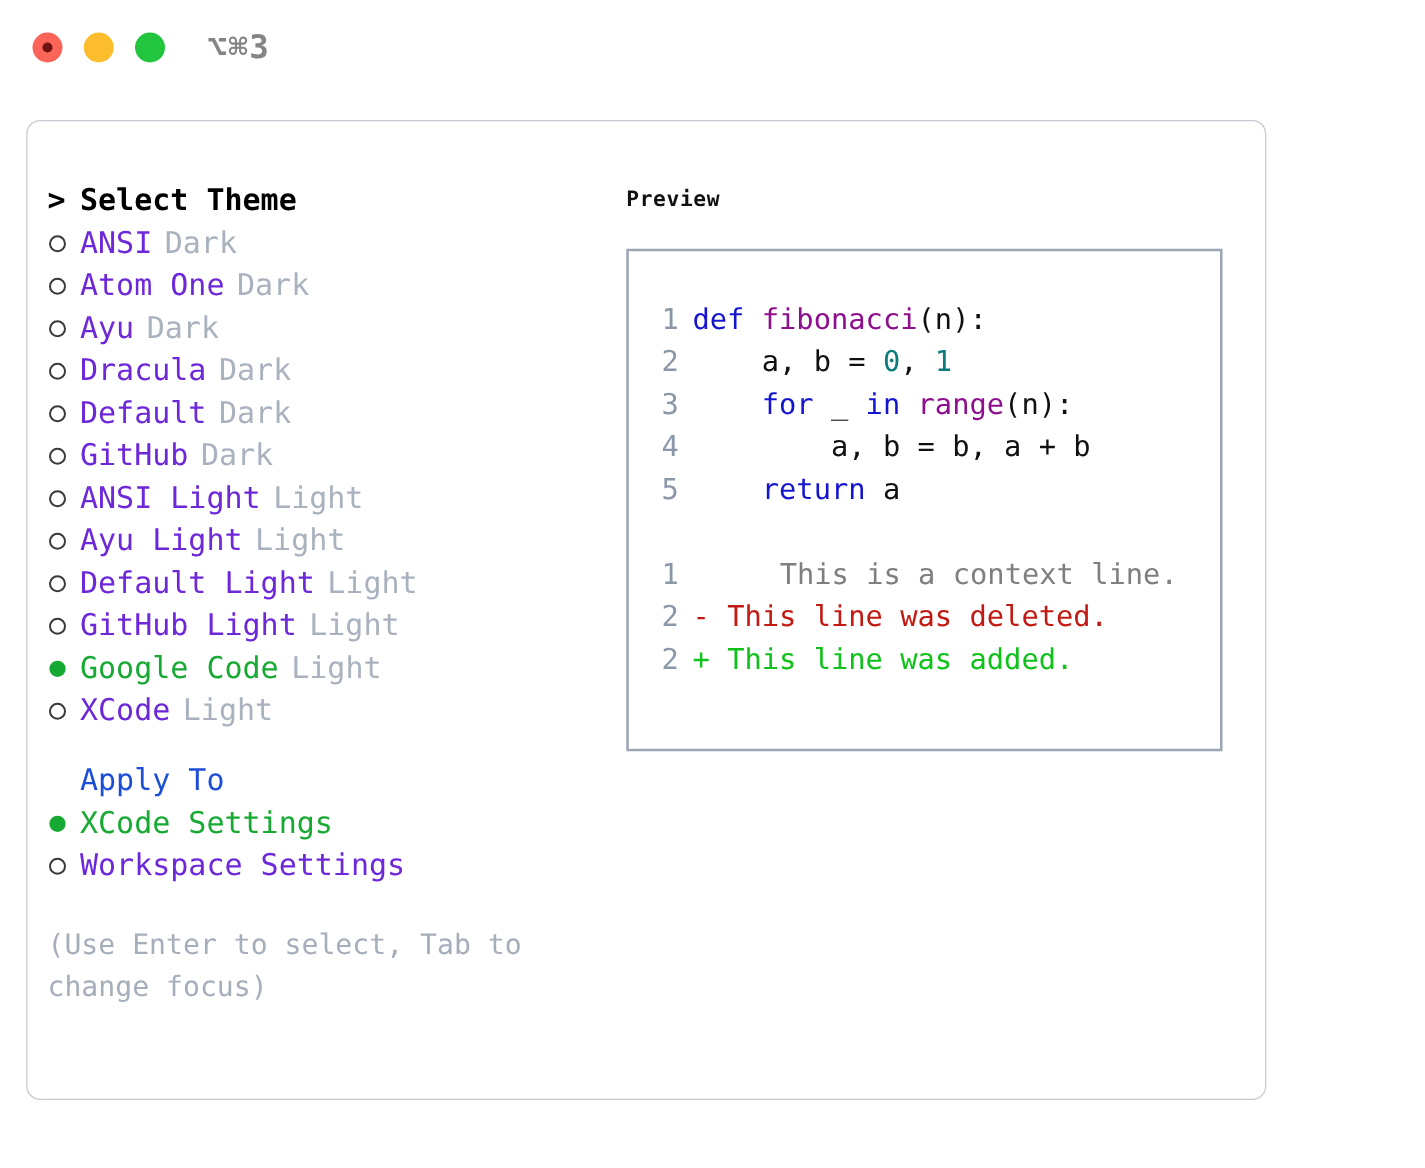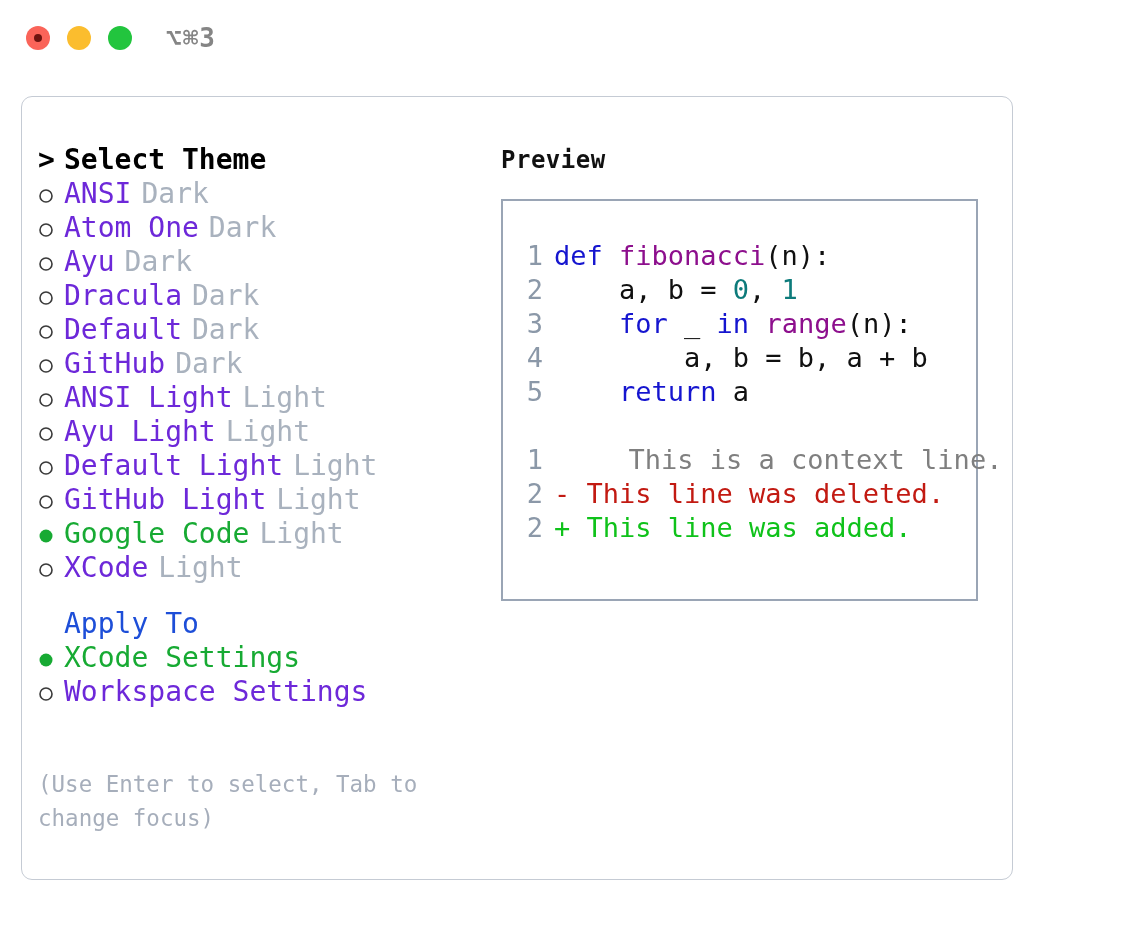--- a/index.html
+++ b/index.html
@@ -90,21 +90,21 @@
   .left-col {
     position: absolute;
     left: 16px;
     top: 46px;
     width: 455px;
   }
 
   .row {
     height: 34px;
     line-height: 34px;
-    font-size: 28px;
+    font-size: 24px;
     white-space: nowrap;
     display: block;
     color: #1b1b1b;
   }
 
   .prompt-row {
     font-weight: bold;
     color: #000000;
   }
 
@@ -127,48 +127,47 @@
     color: #1d4ed8;
     font-weight: normal;
   }
 
   .hint {
     font-size: 22.5px;
     line-height: 34px;
     color: #a6aebb;
     width: 420px;
     white-space: pre-wrap;
-    margin-top: 28px;
   }
 
   
   .right-col {
     position: absolute;
     left: 479px;
     top: 46px;
     width: 500px;
   }
   .preview-title {
-    font-size: 24px;
+    font-size: 17px;
     line-height: 34px;
     font-weight: bold;
     color: #111111;
     letter-spacing: 0.5px;
   }
   .preview-box {
     margin-top: 22px;
     width: 477px;
     height: 402px;
     box-sizing: border-box;
     border: 2px solid #9aa5b5;
     background: #ffffff;
   }
   .code {
     padding: 38px 0 0 14px;
-    font-size: 27px;
+    font-size: 23px;
     line-height: 34px;
     white-space: pre;
   }
   .ln {
     display: inline-block;
     width: 26px;
     text-align: right;
     color: #8b98a8;
     margin-right: 11px;
   }

